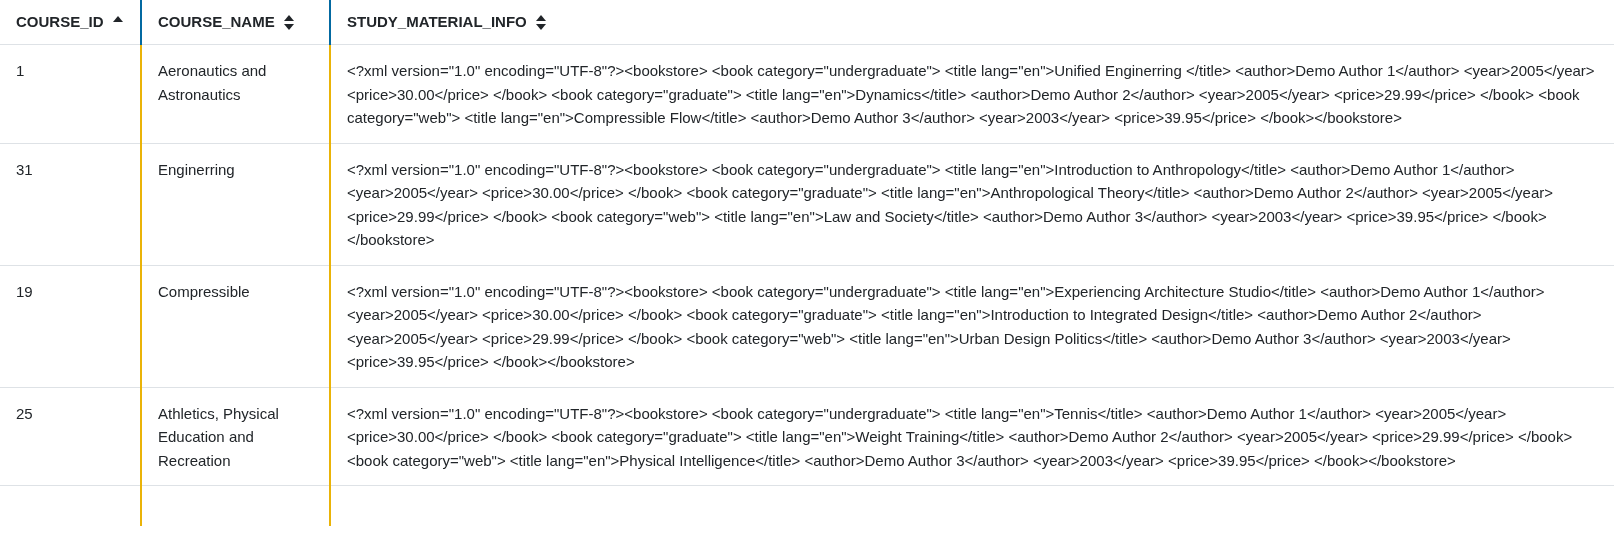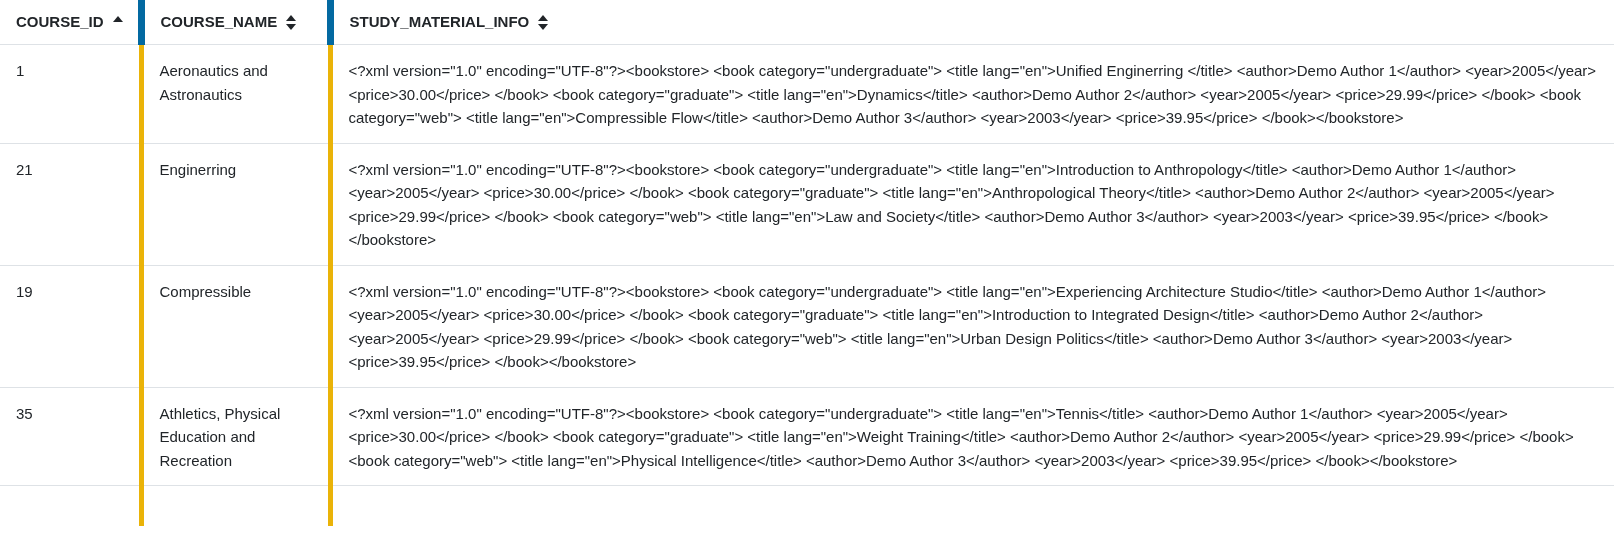--- a/index.html
+++ b/index.html
@@ -30,33 +30,33 @@
     font-weight: 700;
     color: #212529;
     padding: 12px 16px;
     line-height: 20px;
     height: 44px;
     border-bottom: 1px solid #dee2e6;
     white-space: nowrap;
     cursor: pointer;
     background: #ffffff;
   }
-  thead th + th { border-left: 7px solid #0369a1; }
+  thead th + th { border-left: 2px solid #0369a1; }
 
   tbody td {
     vertical-align: top;
     font-size: 15px;
     line-height: 23.5px;
     color: #212529;
     padding: 14px 16px 13px 16px;
     border-bottom: 1px solid #dee2e6;
     background: #ffffff;
     word-wrap: break-word;
   }
-  tbody td + td { border-left: 5px solid #eab308; }
+  tbody td + td { border-left: 2px solid #eab308; }
 
   tr.partial-row td { height: 40px; border-bottom: none; }
 
   .th-inner { display: inline-flex; align-items: center; gap: 9px; }
 
   
   .caret-up {
     display: inline-block; width: 0; height: 0;
     border-left: 5px solid transparent;
     border-right: 5px solid transparent;
@@ -111,31 +111,31 @@
         </th>
       </tr>
     </thead>
     <tbody>
       <tr>
         <td>1</td>
         <td>Aeronautics and Astronautics</td>
         <td>&lt;?xml version="1.0" encoding="UTF-8"?&gt;&lt;bookstore&gt; &lt;book category="undergraduate"&gt; &lt;title lang="en"&gt;Unified Enginerring &lt;/title&gt; &lt;author&gt;Demo Author 1&lt;/author&gt; &lt;year&gt;2005&lt;/year&gt; &lt;price&gt;30.00&lt;/price&gt; &lt;/book&gt; &lt;book category="graduate"&gt; &lt;title lang="en"&gt;Dynamics&lt;/title&gt; &lt;author&gt;Demo Author 2&lt;/author&gt; &lt;year&gt;2005&lt;/year&gt; &lt;price&gt;29.99&lt;/price&gt; &lt;/book&gt; &lt;book category="web"&gt; &lt;title lang="en"&gt;Compressible Flow&lt;/title&gt; &lt;author&gt;Demo Author 3&lt;/author&gt; &lt;year&gt;2003&lt;/year&gt; &lt;price&gt;39.95&lt;/price&gt; &lt;/book&gt;&lt;/bookstore&gt;</td>
       </tr>
       <tr>
-        <td>21</td>
+        <td>31</td>
         <td>Enginerring</td>
         <td>&lt;?xml version="1.0" encoding="UTF-8"?&gt;&lt;bookstore&gt; &lt;book category="undergraduate"&gt; &lt;title lang="en"&gt;Introduction to Anthropology&lt;/title&gt; &lt;author&gt;Demo Author 1&lt;/author&gt; &lt;year&gt;2005&lt;/year&gt; &lt;price&gt;30.00&lt;/price&gt; &lt;/book&gt; &lt;book category="graduate"&gt; &lt;title lang="en"&gt;Anthropological Theory&lt;/title&gt; &lt;author&gt;Demo Author 2&lt;/author&gt; &lt;year&gt;2005&lt;/year&gt; &lt;price&gt;29.99&lt;/price&gt; &lt;/book&gt; &lt;book category="web"&gt; &lt;title lang="en"&gt;Law and Society&lt;/title&gt; &lt;author&gt;Demo Author 3&lt;/author&gt; &lt;year&gt;2003&lt;/year&gt; &lt;price&gt;39.95&lt;/price&gt; &lt;/book&gt;&lt;/bookstore&gt;</td>
       </tr>
       <tr>
         <td>19</td>
         <td>Compressible</td>
         <td>&lt;?xml version="1.0" encoding="UTF-8"?&gt;&lt;bookstore&gt; &lt;book category="undergraduate"&gt; &lt;title lang="en"&gt;Experiencing Architecture Studio&lt;/title&gt; &lt;author&gt;Demo Author 1&lt;/author&gt; &lt;year&gt;2005&lt;/year&gt; &lt;price&gt;30.00&lt;/price&gt; &lt;/book&gt; &lt;book category="graduate"&gt; &lt;title lang="en"&gt;Introduction to Integrated Design&lt;/title&gt; &lt;author&gt;Demo Author 2&lt;/author&gt; &lt;year&gt;2005&lt;/year&gt; &lt;price&gt;29.99&lt;/price&gt; &lt;/book&gt; &lt;book category="web"&gt; &lt;title lang="en"&gt;Urban Design Politics&lt;/title&gt; &lt;author&gt;Demo Author 3&lt;/author&gt; &lt;year&gt;2003&lt;/year&gt; &lt;price&gt;39.95&lt;/price&gt; &lt;/book&gt;&lt;/bookstore&gt;</td>
       </tr>
       <tr>
-        <td>35</td>
+        <td>25</td>
         <td>Athletics, Physical Education and Recreation</td>
         <td>&lt;?xml version="1.0" encoding="UTF-8"?&gt;&lt;bookstore&gt; &lt;book category="undergraduate"&gt; &lt;title lang="en"&gt;Tennis&lt;/title&gt; &lt;author&gt;Demo Author 1&lt;/author&gt; &lt;year&gt;2005&lt;/year&gt; &lt;price&gt;30.00&lt;/price&gt; &lt;/book&gt; &lt;book category="graduate"&gt; &lt;title lang="en"&gt;Weight Training&lt;/title&gt; &lt;author&gt;Demo Author 2&lt;/author&gt; &lt;year&gt;2005&lt;/year&gt; &lt;price&gt;29.99&lt;/price&gt; &lt;/book&gt; &lt;book category="web"&gt; &lt;title lang="en"&gt;Physical Intelligence&lt;/title&gt; &lt;author&gt;Demo Author 3&lt;/author&gt; &lt;year&gt;2003&lt;/year&gt; &lt;price&gt;39.95&lt;/price&gt; &lt;/book&gt;&lt;/bookstore&gt;</td>
       </tr>
       <tr class="partial-row">
         <td></td>
         <td></td>
         <td></td>
       </tr>
     </tbody>
   </table>

